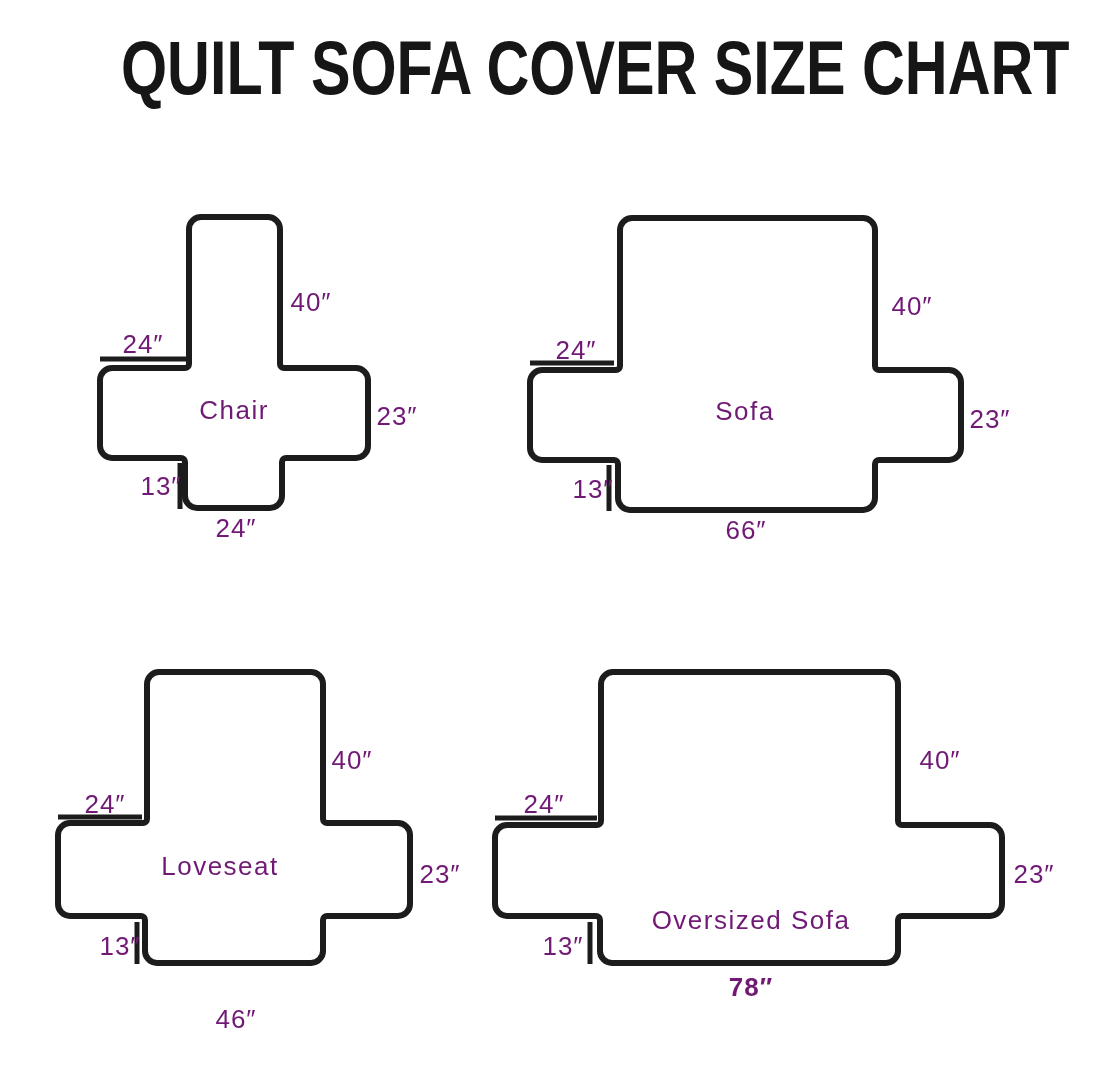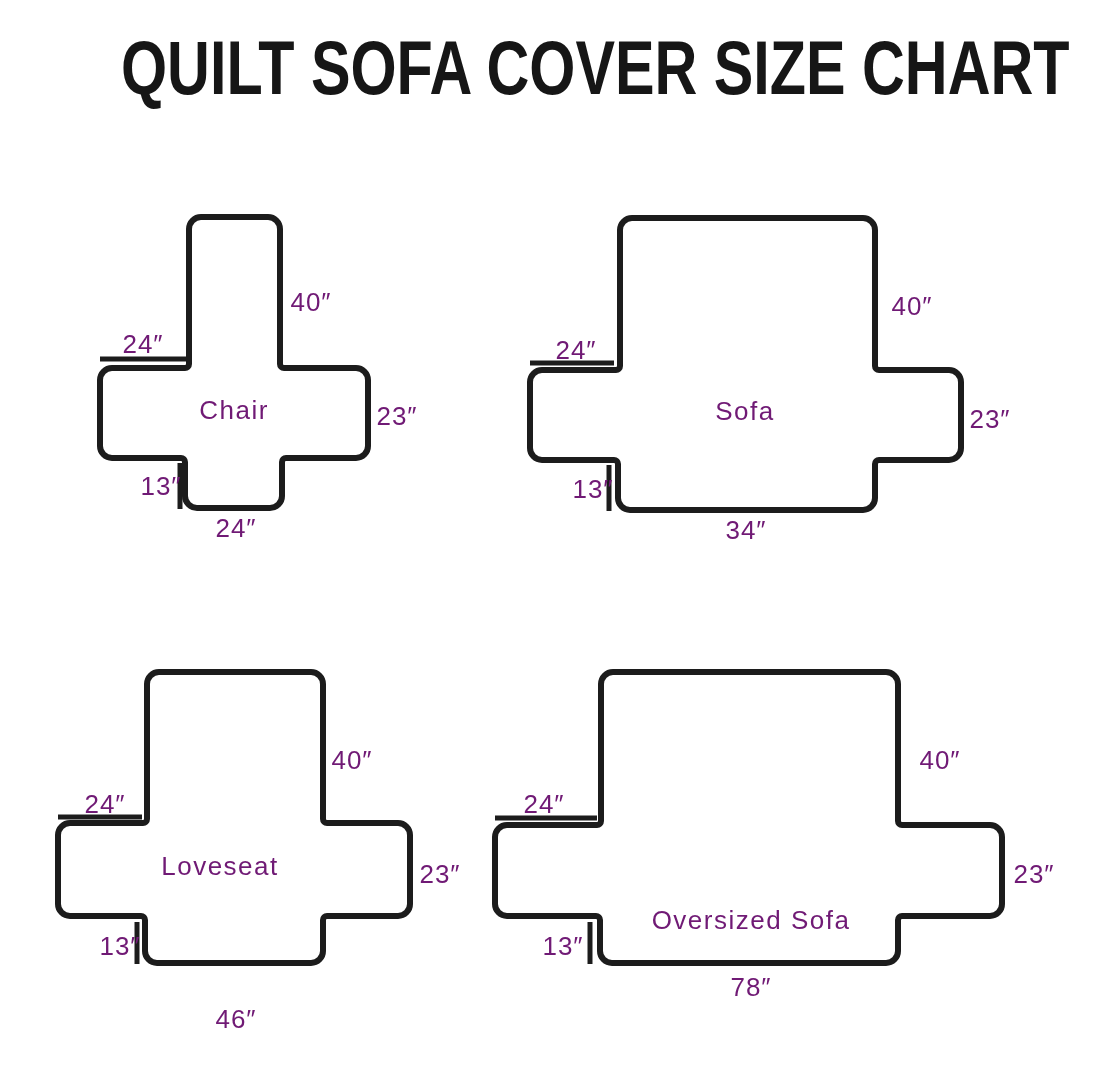--- a/index.html
+++ b/index.html
@@ -69,29 +69,29 @@
   <span class="lbl" style="left:143px; top:344px;">24″</span>
   <span class="lbl" style="left:397px; top:416px;">23″</span>
   <span class="lbl" style="left:161px; top:486px;">13″</span>
   <span class="lbl" style="left:236px; top:528px;">24″</span>
 
   <span class="lbl shape-name" style="left:745px; top:411px;text-align:center;">Sofa</span>
   <span class="lbl" style="left:912px; top:306px;">40″</span>
   <span class="lbl" style="left:576px; top:350px;">24″</span>
   <span class="lbl" style="left:990px; top:419px;">23″</span>
   <span class="lbl" style="left:593px; top:489px;">13″</span>
-  <span class="lbl" style="left:746px; top:530px;">34″</span>
+  <span class="lbl" style="left:746px; top:530px;">66″</span>
 
   <span class="lbl shape-name" style="left:220px; top:866px;">Loveseat</span>
   <span class="lbl" style="left:352px; top:760px;">40″</span>
   <span class="lbl" style="left:105px; top:804px;">24″</span>
   <span class="lbl" style="left:440px; top:874px;">23″</span>
   <span class="lbl" style="left:120px; top:946px;">13″</span>
   <span class="lbl" style="left:236px; top:987px;margin-top:32px;">46″</span>
 
   <span class="lbl shape-name" style="left:751px; top:920px;">Oversized Sofa</span>
   <span class="lbl" style="left:940px; top:760px;">40″</span>
   <span class="lbl" style="left:544px; top:804px;">24″</span>
   <span class="lbl" style="left:1034px; top:874px;">23″</span>
   <span class="lbl" style="left:563px; top:946px;">13″</span>
-  <span class="lbl" style="left:751px; top:987px;">78″</span>
+  <span class="lbl" style="left:751px; top:987px;font-weight:bold;">78″</span>
 
 </div>
 
 </body></html>

